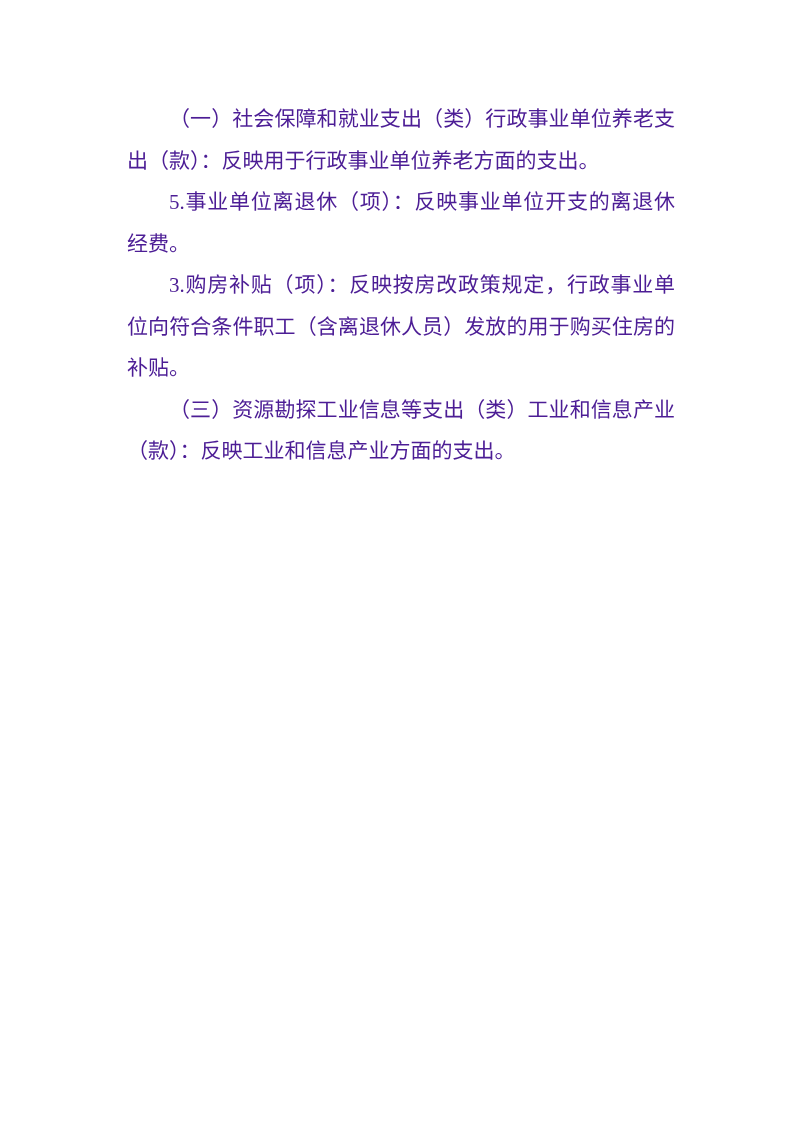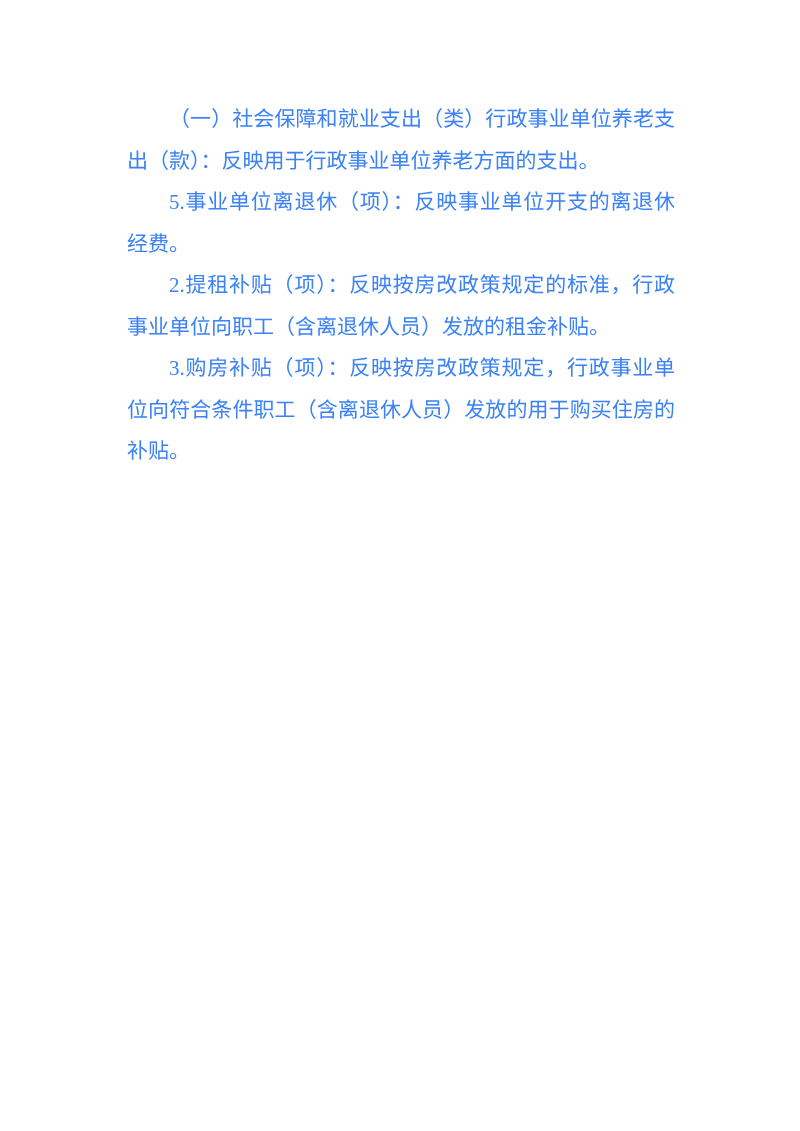--- a/index.html
+++ b/index.html
@@ -15,35 +15,35 @@
     overflow: hidden;
   }
   .text-block {
     position: absolute;
     left: 127px;
     top: 99px;
     width: 548px;
     font-family: "Liberation Serif", "DejaVu Serif", serif;
     font-size: 21px;
     line-height: 41.5px;
-    color: #3b82f6;
+    color: #4c1d95;
     text-align: justify;
     letter-spacing: 0;
   }
   .text-block p {
     margin: 0;
     padding: 0;
     text-indent: 2em;
     word-break: normal;
     overflow-wrap: break-word;
   }
 </style>
 </head>
 <body>
 
 <div class="page">
   <div class="text-block">
     <p>（一）社会保障和就业支出（类）行政事业单位养老支出（款）：反映用于行政事业单位养老方面的支出。</p>
     <p>5.事业单位离退休（项）：反映事业单位开支的离退休经费。</p>
-    <p>2.提租补贴（项）：反映按房改政策规定的标准，行政事业单位向职工（含离退休人员）发放的租金补贴。</p>
     <p>3.购房补贴（项）：反映按房改政策规定，行政事业单位向符合条件职工（含离退休人员）发放的用于购买住房的补贴。</p>
+    <p>（三）资源勘探工业信息等支出（类）工业和信息产业（款）：反映工业和信息产业方面的支出。</p>
   </div>
 </div>
 
 </body></html>

